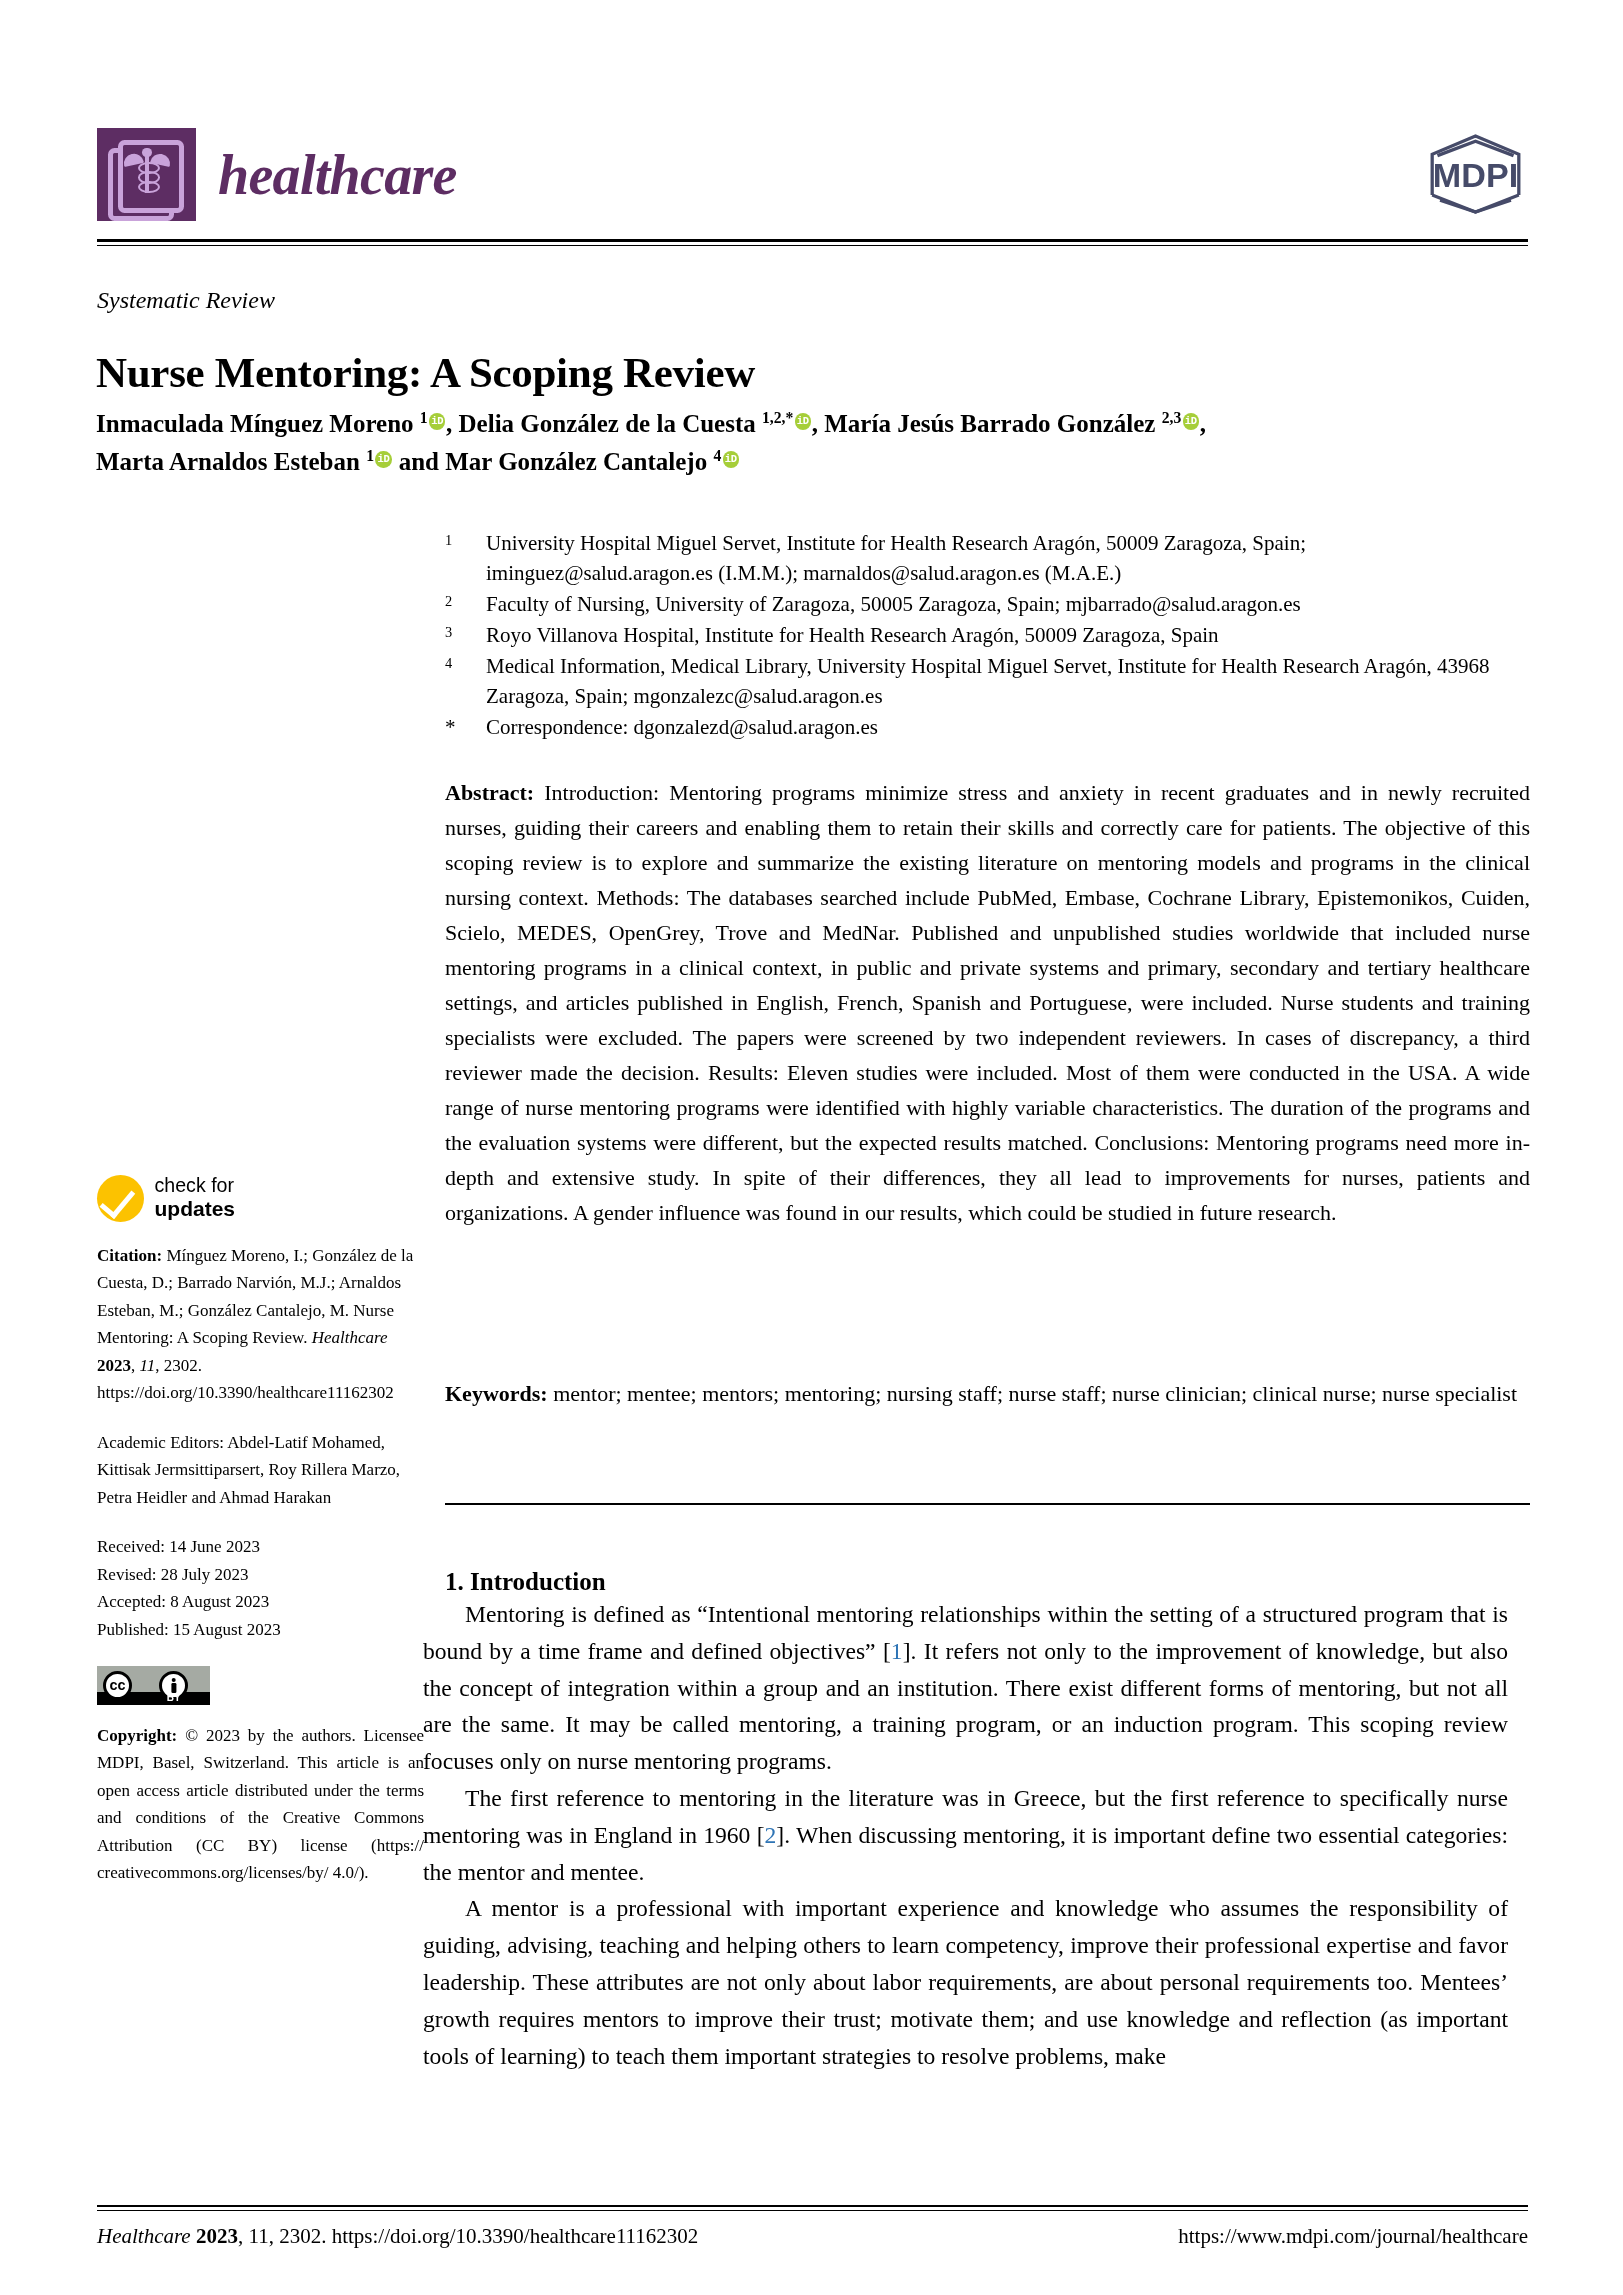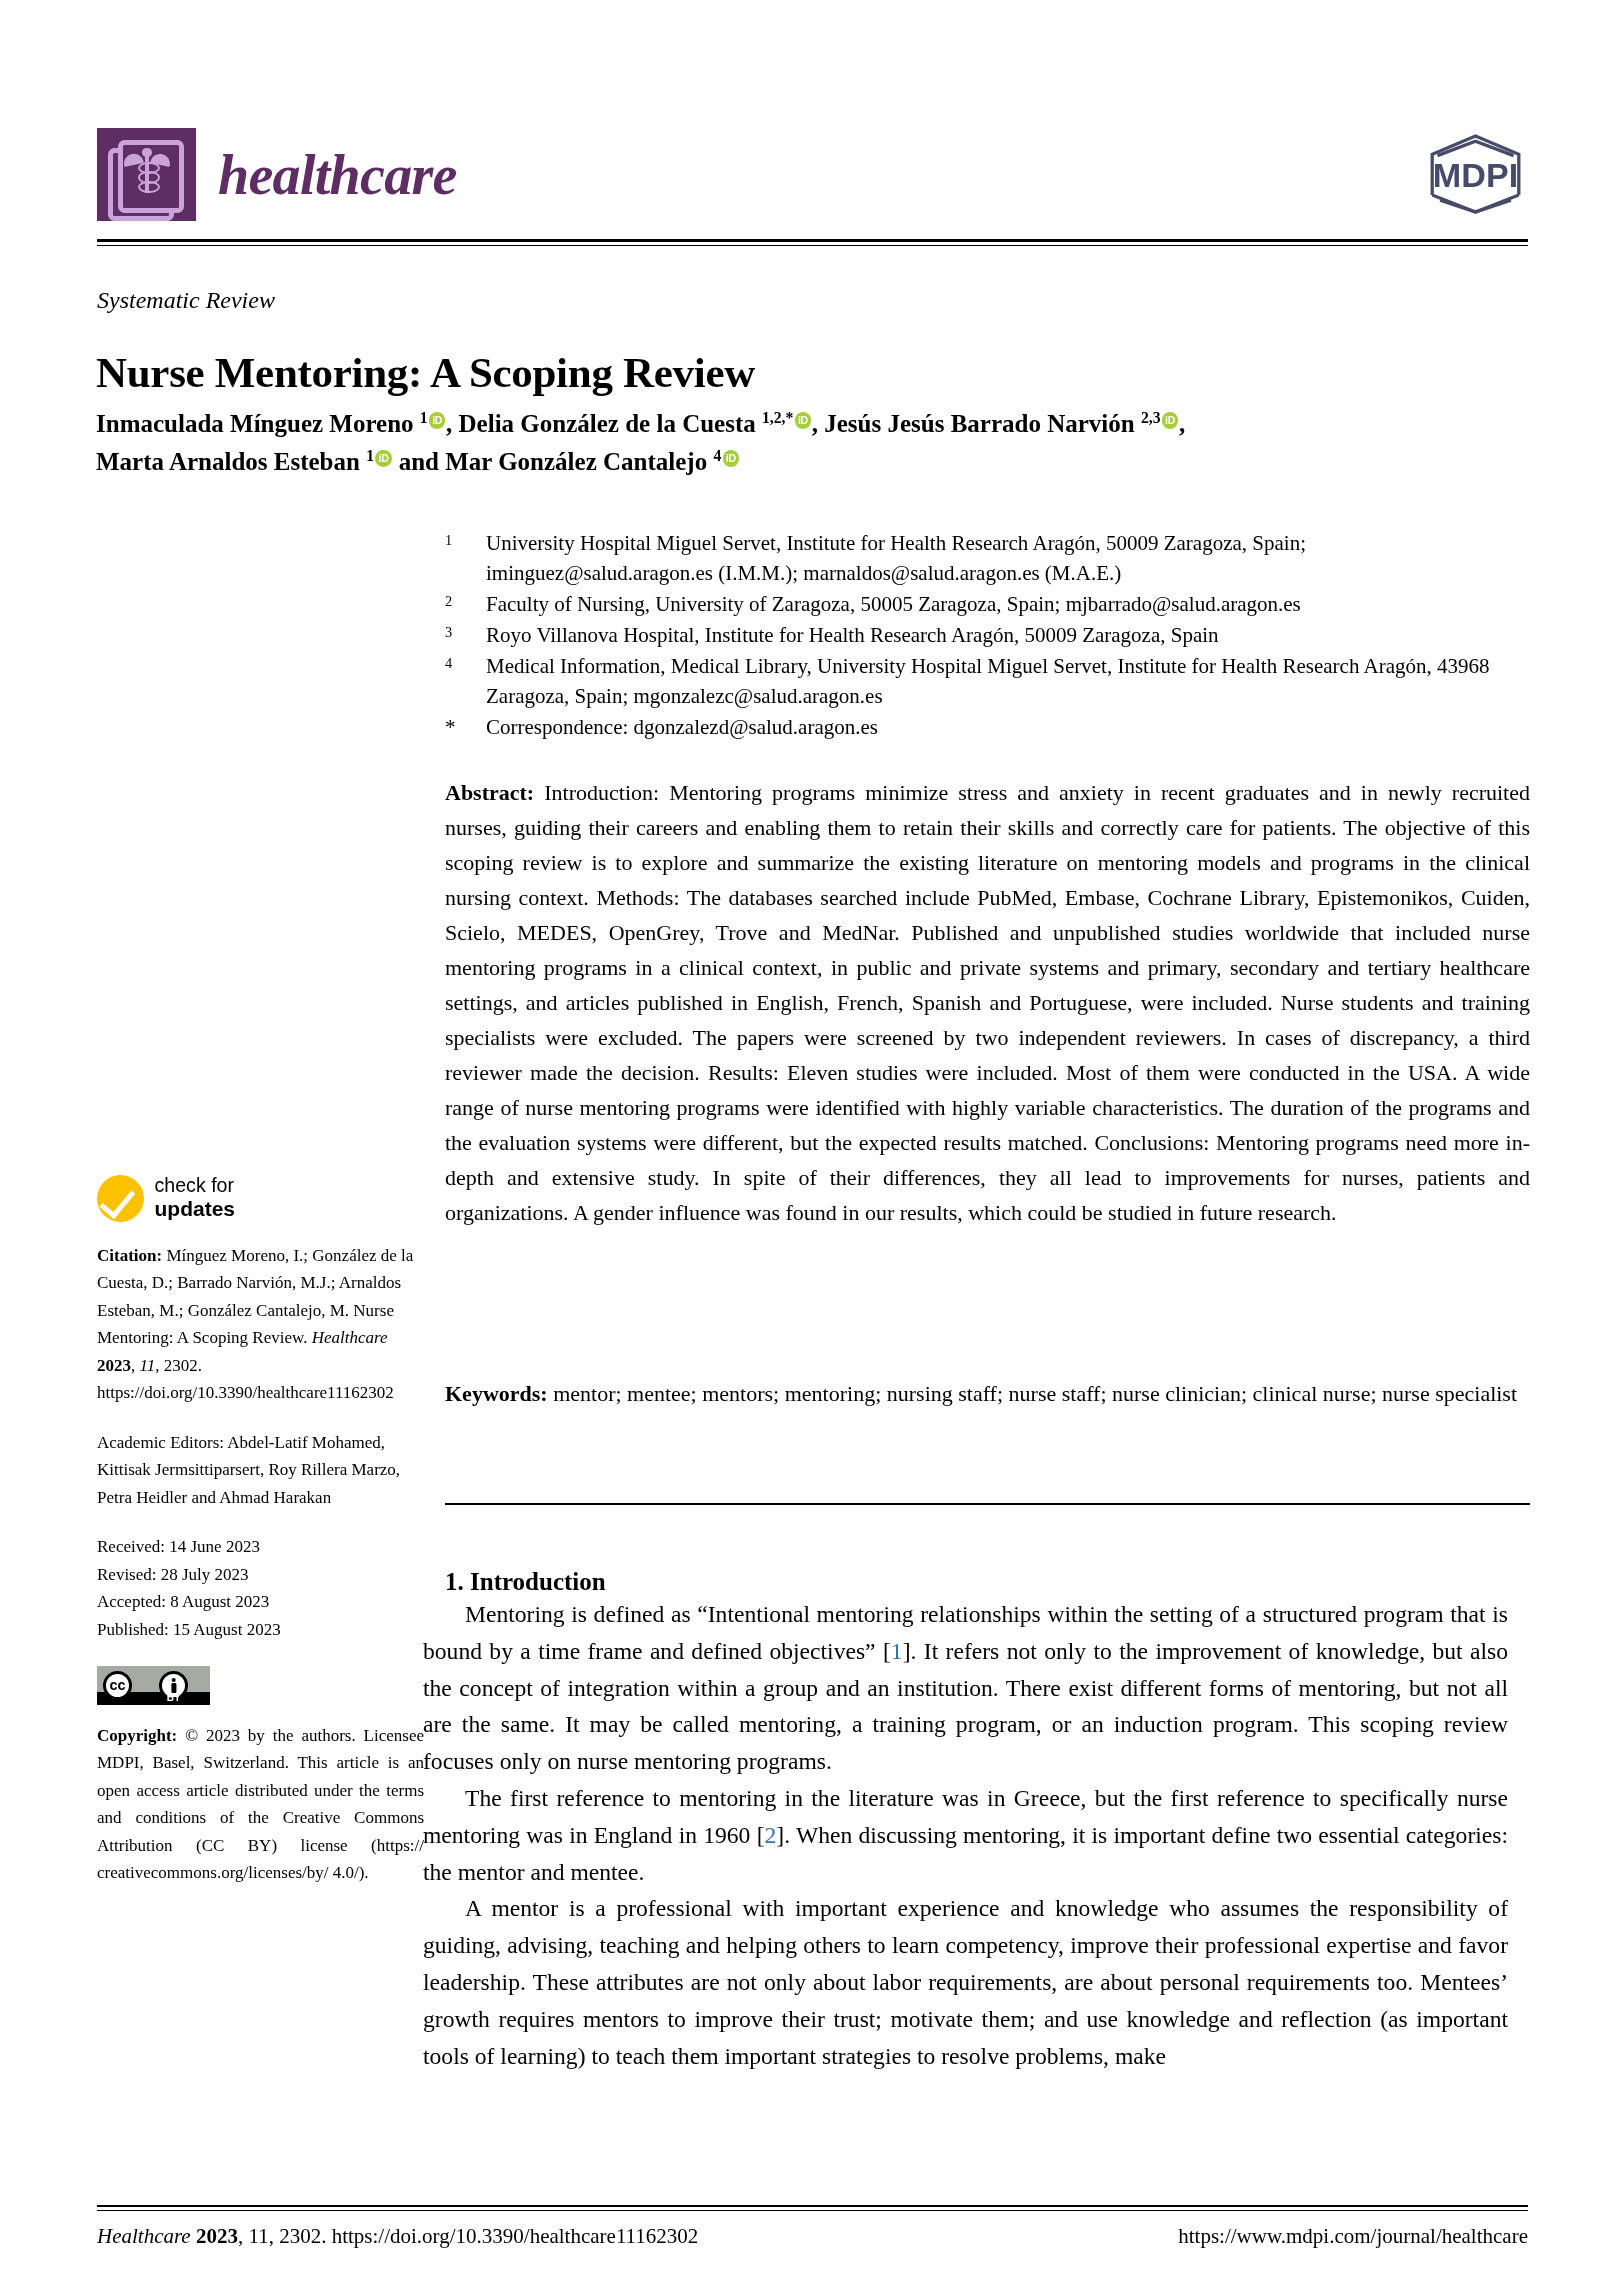--- a/index.html
+++ b/index.html
@@ -168,21 +168,21 @@
     font-weight: 700;
     vertical-align: super;
   }
   .orcid {
     display: inline-block;
     width: 16.4px;
     height: 16.4px;
     border-radius: 50%;
     background: #a6ce39;
     color: #ffffff;
-    font-family: Liberation Sans, sans-serif;
+    font-family: Liberation Mono, monospace;
     font-size: 10.5px;
     font-weight: 700;
     line-height: 16.4px;
     text-align: center;
     vertical-align: 7.9px;
     margin: 0 0.7px 0 1.3px;
     letter-spacing: -0.3px;
   }
 
   
@@ -432,21 +432,21 @@
       </svg>
     </div>
   </div>
   <div class="header-rule"></div>
 
   <div class="article-type">Systematic Review</div>
 
   <h1 class="article-title">Nurse Mentoring: A Scoping Review</h1>
 
   <div class="authors">
-    <span>Inmaculada Mínguez Moreno </span><sup>1</sup><span class="orcid">iD</span><span>, Delia González de la Cuesta </span><sup>1,2,*</sup><span class="orcid">iD</span><span>, Jesús Jesús Barrado Narvión </span><sup>2,3</sup><span class="orcid">iD</span><span>,</span><br>
+    <span>Inmaculada Mínguez Moreno </span><sup>1</sup><span class="orcid">iD</span><span>, Delia González de la Cuesta </span><sup>1,2,*</sup><span class="orcid">iD</span><span>, María Jesús Barrado González </span><sup>2,3</sup><span class="orcid">iD</span><span>,</span><br>
     <span>Marta Arnaldos Esteban </span><sup>1</sup><span class="orcid">iD</span><span> and Mar González Cantalejo </span><sup>4</sup><span class="orcid">iD</span>
   </div>
 
   <div class="affiliations">
     <div class="aff-row">
       <div class="aff-marker">1</div>
       <div class="aff-text">University Hospital Miguel Servet, Institute for Health Research Aragón, 50009 Zaragoza, Spain; iminguez@salud.aragon.es (I.M.M.); marnaldos@salud.aragon.es (M.A.E.)</div>
     </div>
     <div class="aff-row">
       <div class="aff-marker">2</div>

